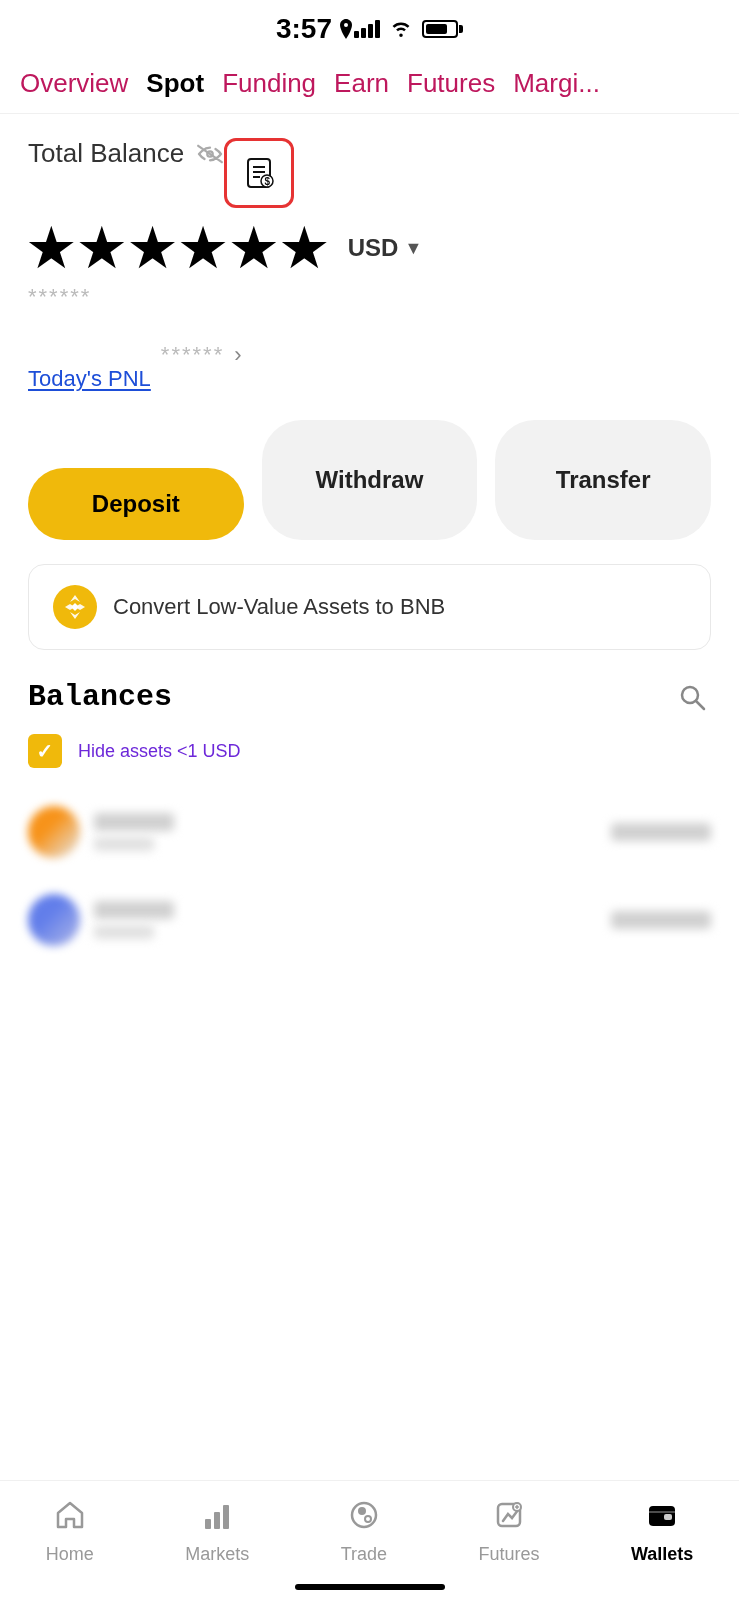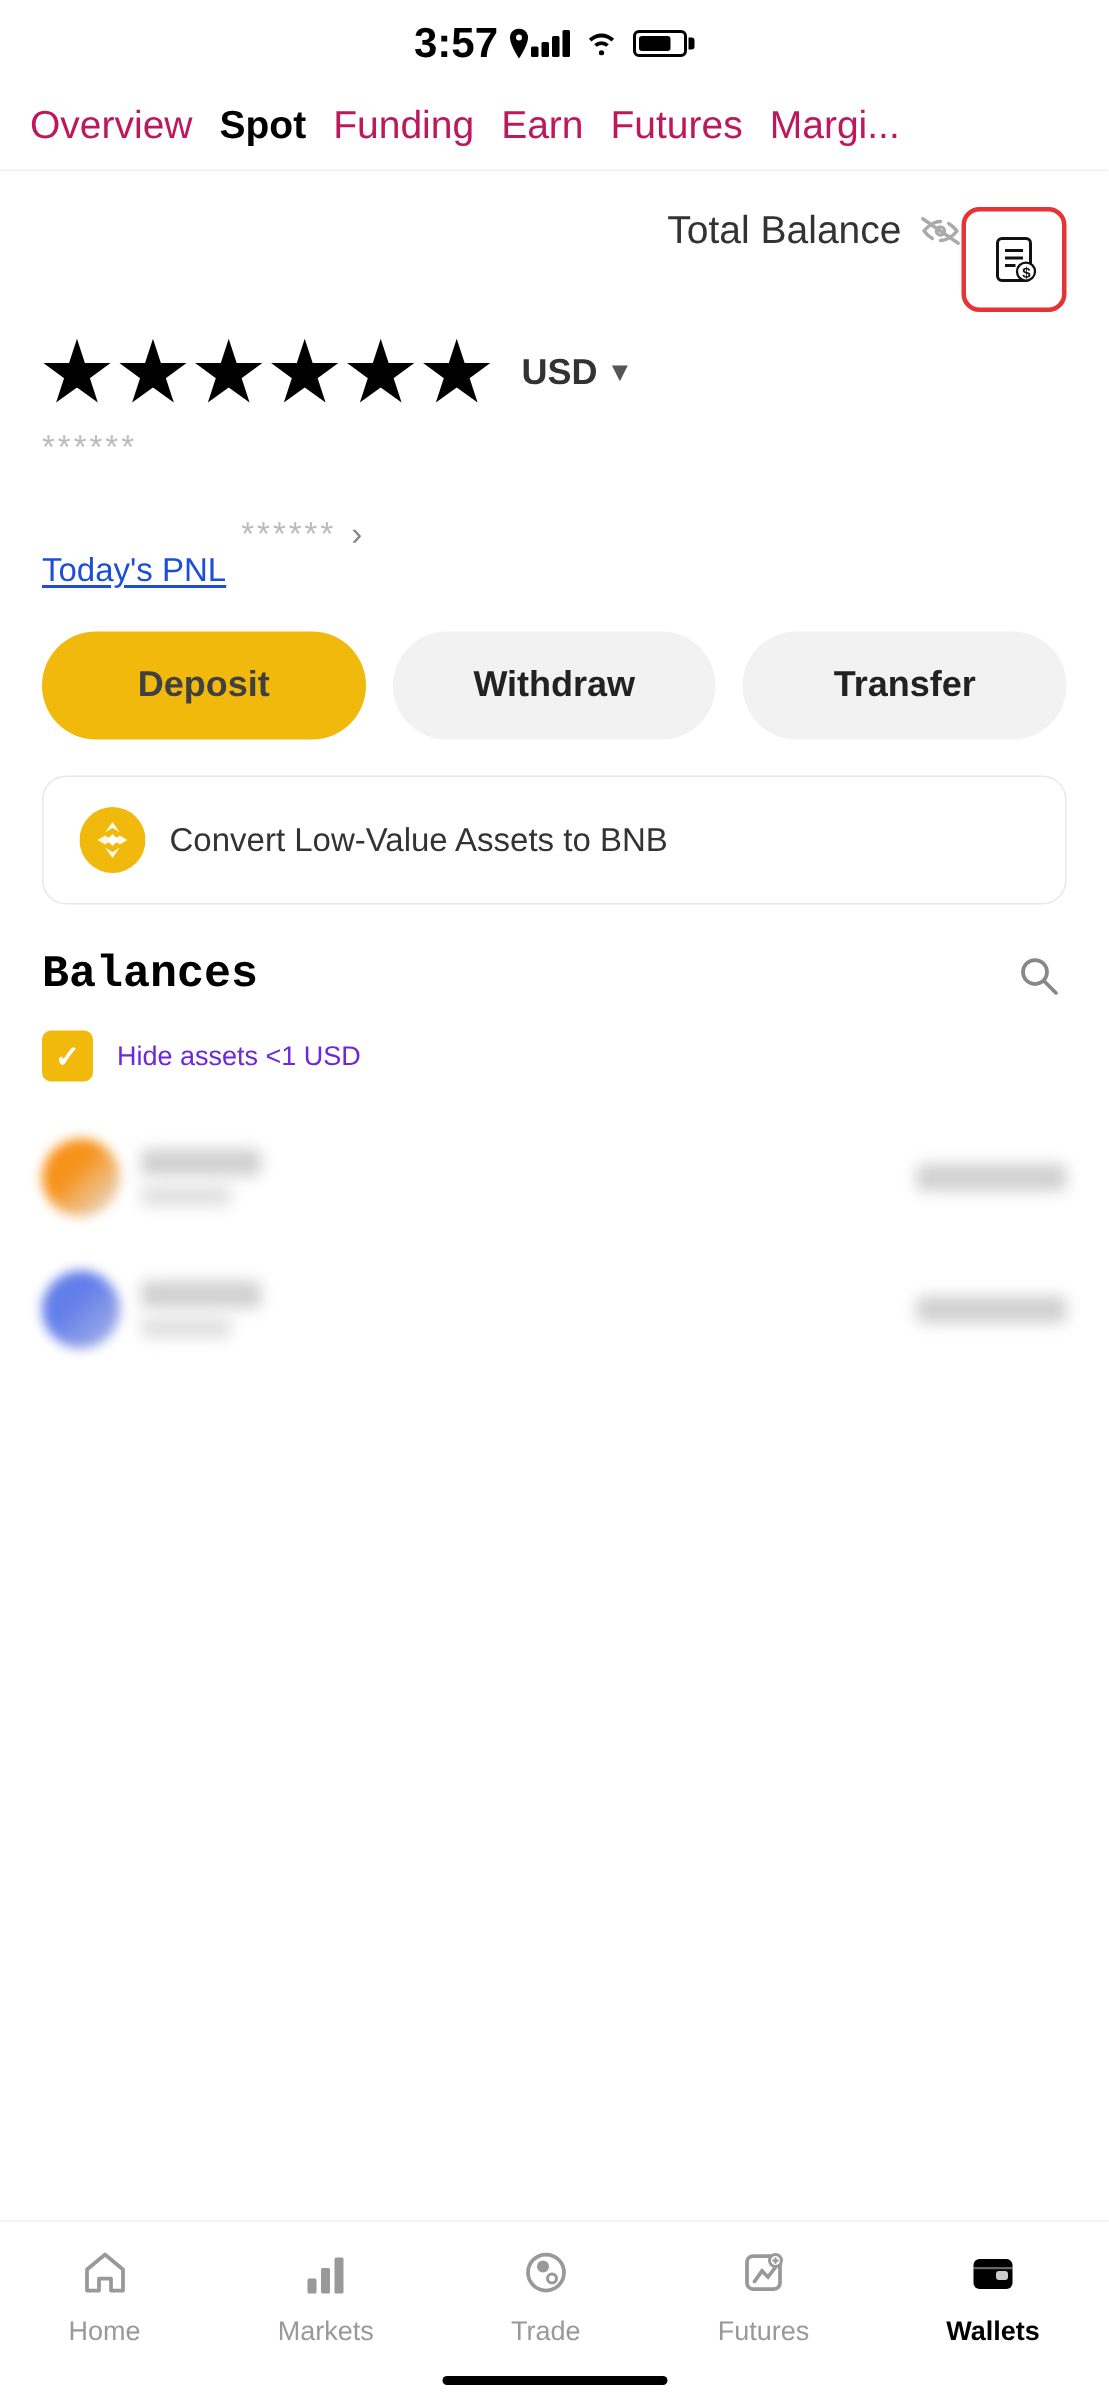--- a/index.html
+++ b/index.html
@@ -102,21 +102,21 @@
 
     
     .main-content {
       padding: 24px 28px 0 28px;
       position: relative;
     }
 
     
     .balance-header {
       display: flex;
-      justify-content: flex-end;
+      justify-content: flex-start;
       align-items: flex-start;
     }
     .balance-label-row {
       display: flex;
       align-items: center;
       gap: 12px;
     }
     .balance-label {
       font-size: 26px;
       color: #333;
@@ -203,22 +203,23 @@
       margin-top: 28px;
     }
     .btn-deposit {
       flex: 1;
       background: #F0B90B;
       border: none;
       border-radius: 40px;
       padding: 22px 0;
       font-size: 24px;
       font-weight: 700;
-      color: #404040;
-      cursor: pointer;
+      color: #000000;
+      cursor: pointer;
+      margin-top: 48px;
     }
     .btn-secondary {
       flex: 1;
       background: #f2f2f2;
       border: none;
       border-radius: 40px;
       padding: 22px 0;
       font-size: 24px;
       font-weight: 600;
       color: #222;

